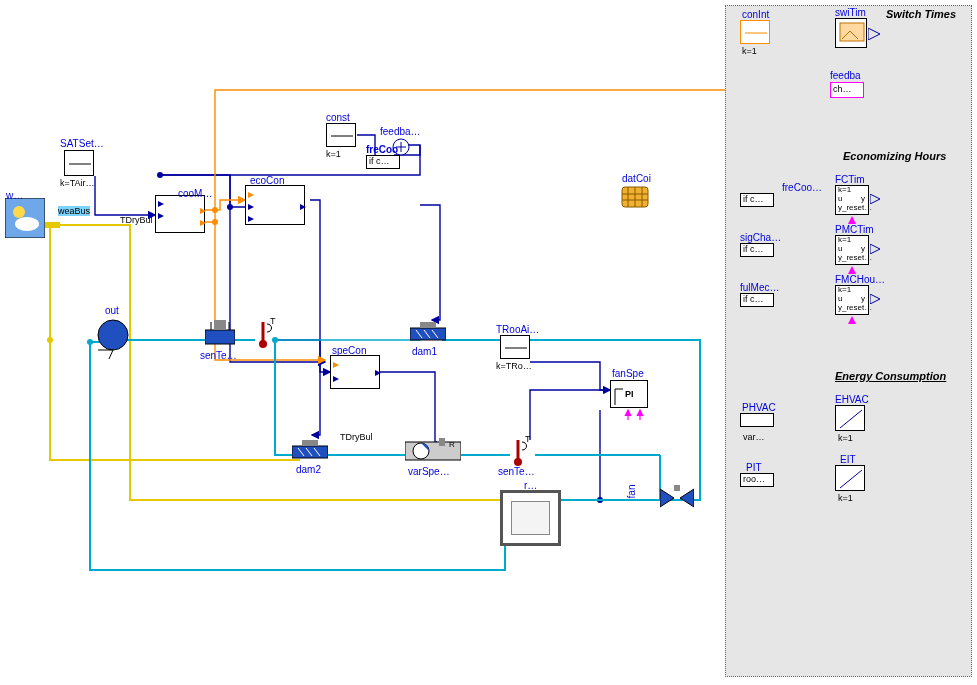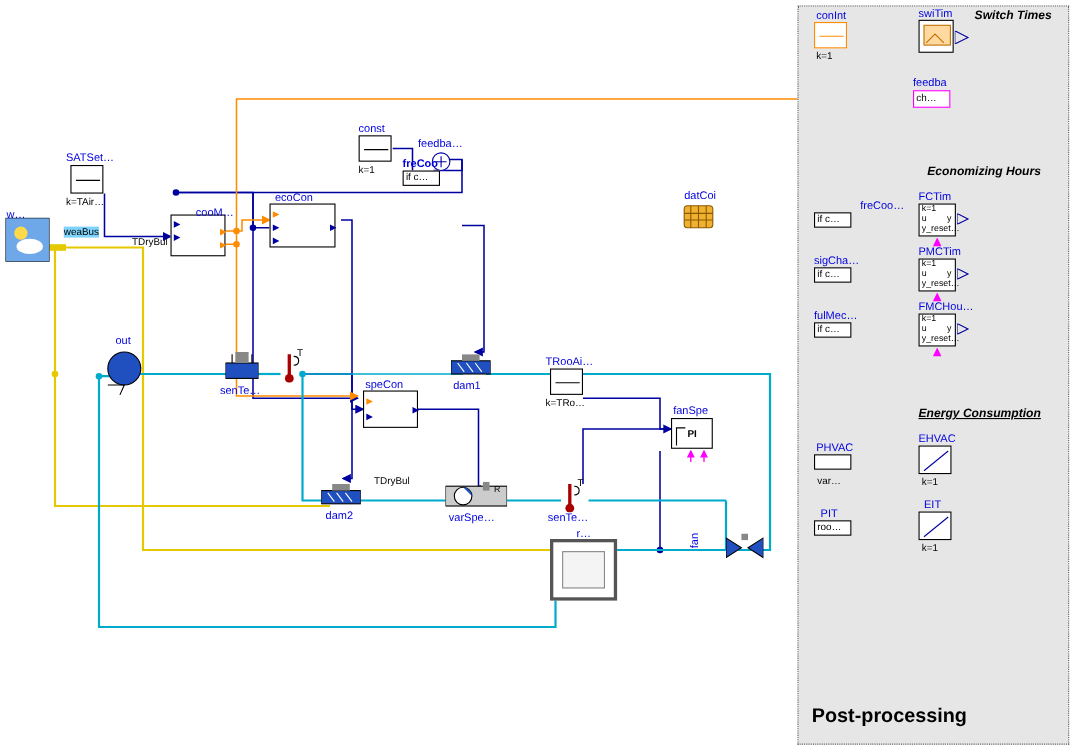--- a/index.html
+++ b/index.html
@@ -290,21 +290,20 @@
   <rect x="2" y="2" width="26" height="20" rx="3" fill="#f0b030" stroke="#8a5a00"></rect>
   <line x1="8" y1="2" x2="8" y2="22" stroke="#8a5a00"></line>
       <line x1="15" y1="2" x2="15" y2="22" stroke="#8a5a00"></line>
       <line x1="22" y1="2" x2="22" y2="22" stroke="#8a5a00"></line>
   <line x1="2" y1="9" x2="28" y2="9" stroke="#8a5a00"></line>
       <line x1="2" y1="15" x2="28" y2="15" stroke="#8a5a00"></line>
 </svg>
 <span class="label" style="left:622px;top:173px;">datCoi</span>
 
 <div class="post-panel"></div>
-<span class="post-title" style="left:738px;top:640px;">Post-processing</span>
 
 <span class="section-title" style="left:886px;top:8px;">Switch Times</span>
 
 <div class="block" style="left:740px;top:20px;width:30px;height:24px;border-color:#ff8c00;">
   <svg width="30" height="24">
         <line x1="4" y1="12" x2="26" y2="12" stroke="#ff8c00"></line>
       </svg>
 </div>
 <span class="label" style="left:742px;top:9px;">conInt</span>
 <span class="label black small" style="left:742px;top:46px;">k=1</span>

